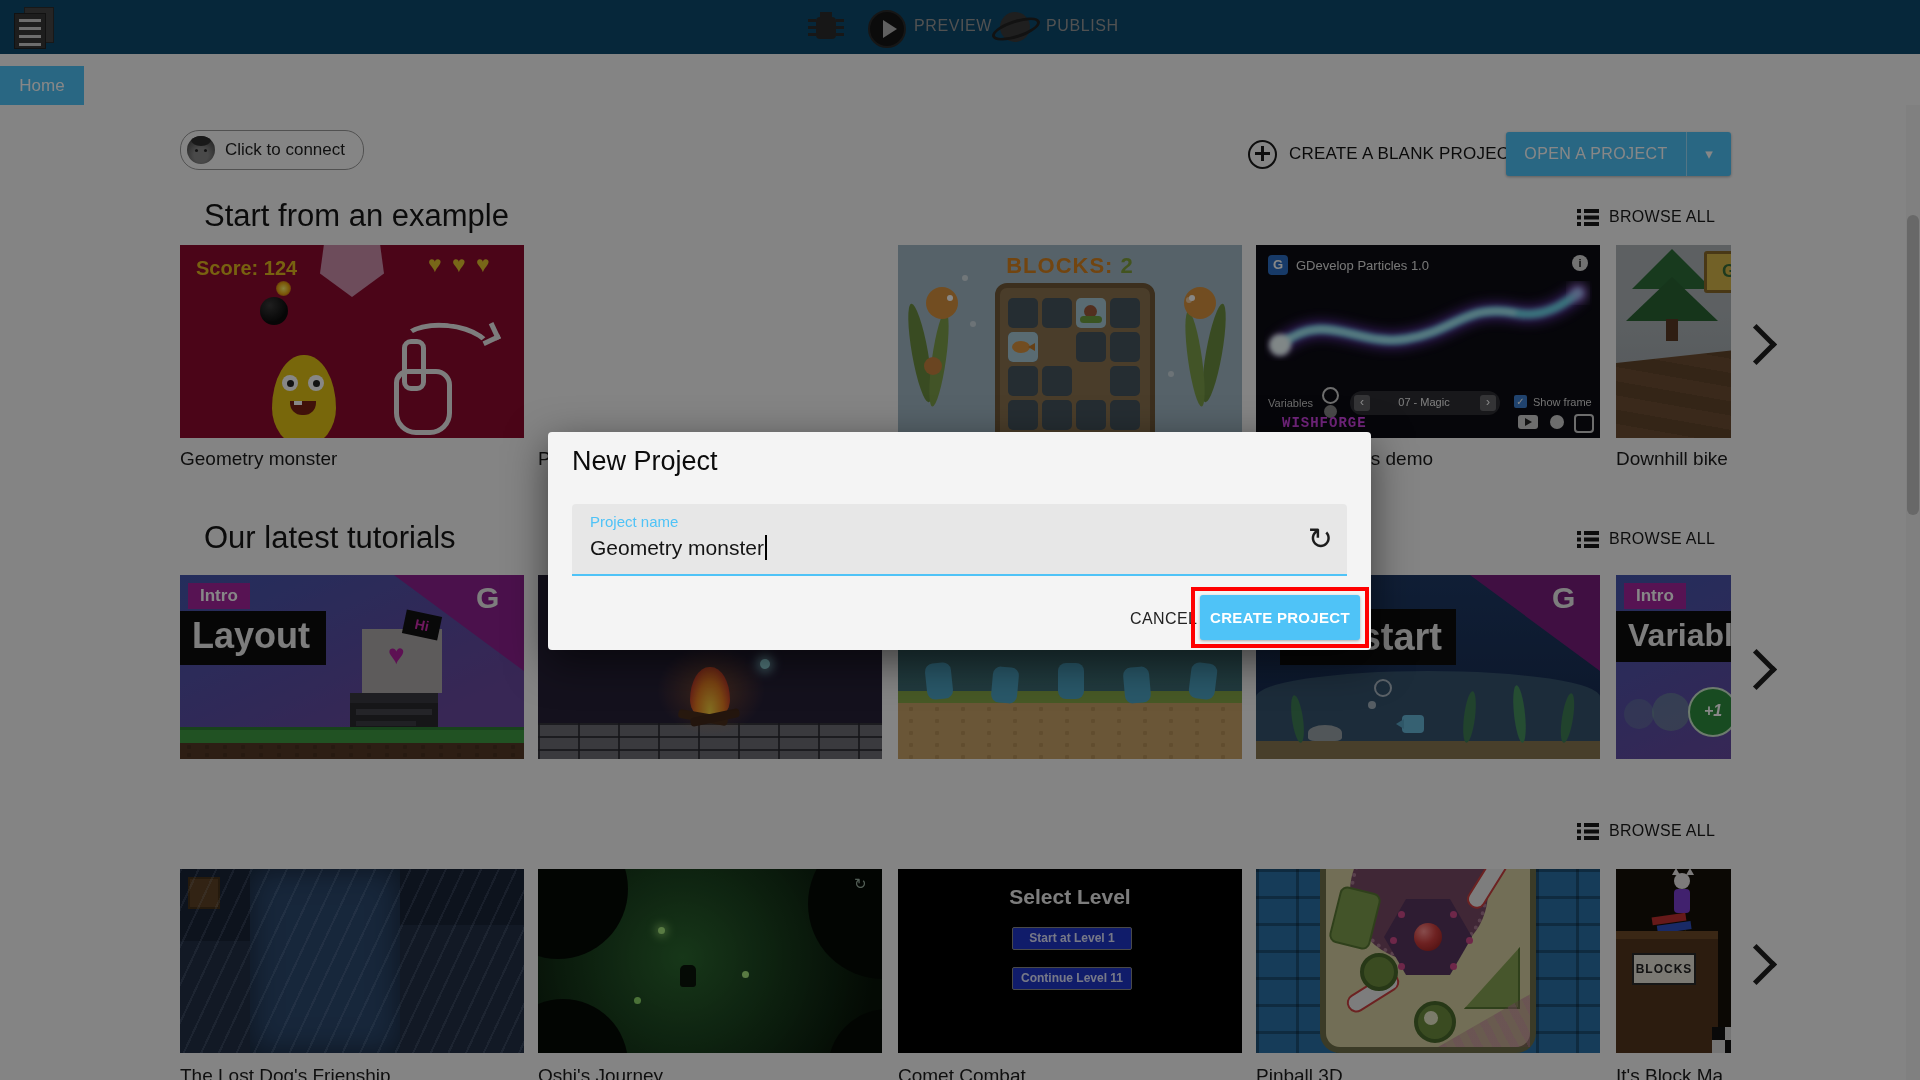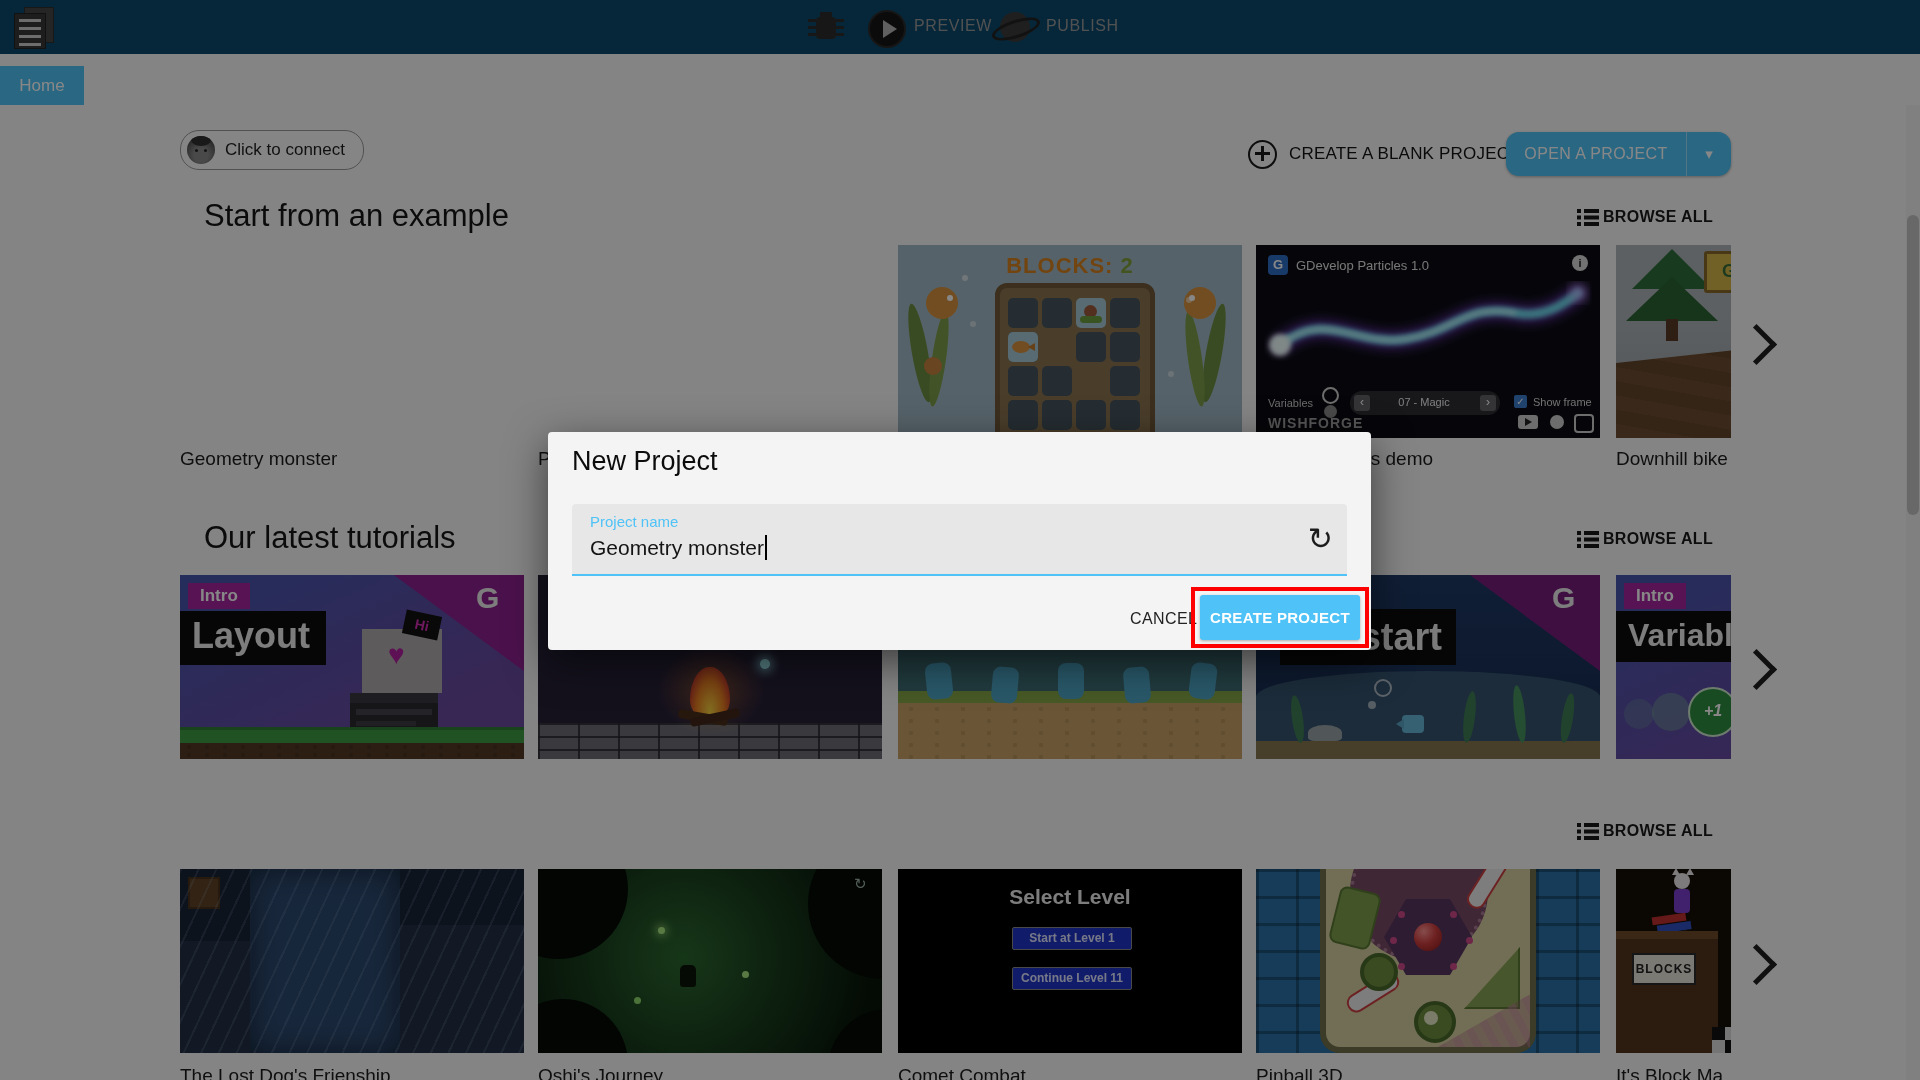--- a/index.html
+++ b/index.html
@@ -33,28 +33,28 @@
         display:flex;align-items:center;padding:0 18px 0 6px;gap:10px;cursor:pointer;background:#fcfcfc;}
   .avatar{width:28px;height:28px;border-radius:50%;background:radial-gradient(circle at 50% 68%,#8a8a8a 30%,#4d4d4d 75%);position:relative;overflow:hidden;}
   .avatar::before{content:"";position:absolute;left:4px;top:-2px;width:20px;height:12px;border-radius:50%;background:#303030;}
   .avatar::after{content:"";position:absolute;left:8px;top:13px;width:3px;height:3px;border-radius:50%;background:#222;box-shadow:9px 0 0 #222;}
   .pill-label{font-size:17px;color:#1f1f1f;}
   .blank-btn{position:absolute;left:1248px;top:137px;height:34px;display:flex;align-items:center;gap:12px;cursor:pointer;}
   .plus-circle{width:25px;height:25px;border:2.5px solid #1a1a1a;border-radius:50%;position:relative;}
   .plus-circle::before{content:"";position:absolute;left:5px;top:10.5px;width:15px;height:3px;background:#1a1a1a;}
   .plus-circle::after{content:"";position:absolute;left:11px;top:4.5px;width:3px;height:15px;background:#1a1a1a;}
   .blank-label{font-size:17px;color:#141414;letter-spacing:.2px;}
-  .open-btn{position:absolute;left:1506px;top:132px;width:225px;height:44px;background:#4FC3F7;border-radius:13px;
+  .open-btn{position:absolute;left:1506px;top:132px;width:225px;height:44px;background:#4FC3F7;border-radius:3px;
             display:flex;align-items:center;cursor:pointer;box-shadow:0 1px 3px rgba(0,0,0,.3);}
   .open-label{flex:1;text-align:center;color:#fff;font-size:16px;letter-spacing:.4px;}
   .open-sep{width:1px;height:44px;background:rgba(255,255,255,.45);}
   .open-caret{width:44px;text-align:center;color:#fff;font-size:15px;}
   
   .sec-title{position:absolute;left:180px;font-size:31px;font-weight:400;color:#161616;margin-left:24px;}
-  .browse{position:absolute;display:flex;align-items:center;gap:4px;cursor:pointer;font-weight:bold;}
+  .browse{position:absolute;display:flex;align-items:center;gap:10px;cursor:pointer;}
   .browse-label{font-size:16px;color:#1a1a1a;letter-spacing:.3px;}
   .list-ic{width:22px;height:17px;position:relative;}
   .list-ic i{position:absolute;left:0;top:0;width:4px;height:4px;background:#1a1a1a;box-shadow:0 6.5px 0 #1a1a1a,0 13px 0 #1a1a1a;}
   .list-ic b{position:absolute;left:7px;top:0;width:15px;height:4px;background:#1a1a1a;box-shadow:0 6.5px 0 #1a1a1a,0 13px 0 #1a1a1a;}
   .row{position:absolute;left:180px;width:1551px;overflow:hidden;}
   .thumb{position:absolute;top:0;width:344px;overflow:hidden;cursor:pointer;}
   .cap{position:absolute;font-size:19px;color:#1c1c1c;white-space:nowrap;}
   .chev{position:absolute;width:24px;height:24px;border-top:5px solid #1f1f1f;border-right:5px solid #1f1f1f;
         transform:rotate(45deg);cursor:pointer;}
   
@@ -122,20 +122,41 @@
   <div class="browse" style="left:1577px;top:208px;">
     <span class="list-ic">
         <i></i>
         <b></b>
       </span>
     <span class="browse-label">BROWSE ALL</span>
   </div>
 
   <div class="row" style="top:245px;height:230px;">
 
+    <div class="thumb" style="left:0;height:193px;background:#8e0a2e;">
+      <div class="abs" style="left:16px;top:12px;font-size:20px;font-weight:700;color:#e2b91f;">Score: 124</div>
+      <div class="abs" style="left:140px;top:0;width:64px;height:52px;background:#cf90ad;clip-path:polygon(6% 0,94% 0,100% 55%,50% 100%,0 55%);"></div>
+      <div class="abs" style="left:248px;top:6px;font-size:23px;color:#e2c22f;letter-spacing:2px;">♥ ♥ ♥</div>
+      <div class="abs circ" style="left:80px;top:52px;width:28px;height:28px;background:radial-gradient(circle at 35% 30%,#3a3a3a,#0c0c0c 65%);"></div>
+      <div class="abs circ" style="left:96px;top:36px;width:15px;height:15px;background:radial-gradient(#fff26b,#e8a50f 55%,rgba(232,165,15,0));"></div>
+      <div class="abs" style="left:92px;top:110px;width:64px;height:90px;background:#e3c316;border-radius:50% 50% 46% 46%/60% 60% 42% 42%;">
+        <span class="abs circ" style="left:10px;top:20px;width:16px;height:16px;background:#fff;"></span>
+        <span class="abs circ" style="left:36px;top:20px;width:16px;height:16px;background:#fff;"></span>
+        <span class="abs circ" style="left:15px;top:25px;width:7px;height:7px;background:#222;"></span>
+        <span class="abs circ" style="left:41px;top:25px;width:7px;height:7px;background:#222;"></span>
+        <span class="abs" style="left:18px;top:46px;width:26px;height:14px;background:#7a2014;border-radius:0 0 12px 12px;"></span>
+        <span class="abs" style="left:22px;top:46px;width:8px;height:4px;background:#fff;"></span>
+      </div>
+      <div class="abs" style="left:200px;top:78px;width:130px;height:110px;">
+        <span class="abs" style="left:18px;top:0;width:86px;height:42px;border:5px solid #ececec;border-color:#ececec transparent transparent transparent;border-radius:50%;transform:rotate(6deg);"></span>
+        <span class="abs" style="left:100px;top:2px;width:13px;height:13px;border-top:5px solid #ececec;border-right:5px solid #ececec;transform:rotate(65deg);"></span>
+        <span class="abs" style="left:22px;top:16px;width:14px;height:42px;border:5px solid #ececec;border-radius:9px;"></span>
+        <span class="abs" style="left:14px;top:46px;width:48px;height:56px;border:5px solid #ececec;border-radius:14px 16px 22px 22px;"></span>
+      </div>
+    </div>
 
 
     <div class="thumb" style="left:718px;height:193px;background:#a3bac6;">
       <div class="abs" style="left:0;top:8px;width:344px;text-align:center;font-size:22px;font-weight:800;letter-spacing:1px;">
         <span style="color:#d8821f;">BLOCKS:</span>
         <span style="color:#7f9f3c;">2</span>
       </div>
       <div class="abs" style="left:97px;top:38px;width:150px;height:155px;background:#8d7450;border:5px solid #72593a;border-radius:12px;">
         <div class="abs" style="left:8px;top:10px;width:30px;height:30px;background:#46565f;border-radius:5px;box-shadow:34px 0 0 #46565f,102px 0 0 #46565f,0 34px 0 #46565f,68px 34px 0 #46565f,102px 34px 0 #46565f,0 68px 0 #46565f,34px 68px 0 #46565f,102px 68px 0 #46565f,0 102px 0 #46565f,34px 102px 0 #46565f,68px 102px 0 #46565f,102px 102px 0 #46565f;"></div>
         <div class="abs" style="left:76px;top:10px;width:30px;height:30px;background:#a8cbd8;border-radius:5px;">
@@ -183,21 +204,21 @@
       <div class="abs" style="left:12px;top:152px;font-size:11px;color:#c8c8c8;">Variables</div>
       <div class="abs circ" style="left:66px;top:142px;width:13px;height:13px;border:2px solid #cfcfcf;"></div>
       <div class="abs circ" style="left:68px;top:160px;width:13px;height:13px;background:#8a8a8a;"></div>
       <div class="abs" style="left:94px;top:146px;width:150px;height:24px;background:rgba(255,255,255,.14);border-radius:12px;">
         <span class="abs" style="left:4px;top:4px;width:16px;height:16px;background:rgba(255,255,255,.25);border-radius:3px;color:#fff;text-align:center;line-height:15px;font-size:12px;">‹</span>
         <span class="abs" style="left:26px;top:5px;width:96px;text-align:center;font-size:11px;color:#eee;">07 - Magic</span>
         <span class="abs" style="right:4px;top:4px;width:16px;height:16px;background:rgba(255,255,255,.25);border-radius:3px;color:#fff;text-align:center;line-height:15px;font-size:12px;">›</span>
       </div>
       <div class="abs" style="left:258px;top:150px;width:13px;height:13px;background:#3d7fd0;border-radius:2px;color:#fff;font-size:10px;text-align:center;line-height:13px;">✓</div>
       <div class="abs" style="left:277px;top:151px;font-size:11px;color:#d8d8d8;">Show frame</div>
-      <div class="abs" style="left:12px;top:170px;font-size:14px;font-weight:700;color:#a3a3a3;letter-spacing:1px;font-family:Liberation Sans, sans-serif;">WISHFORGE</div>
+      <div class="abs" style="left:26px;top:170px;font-size:14px;font-weight:700;color:#d946ef;letter-spacing:1px;font-family:Liberation Mono, monospace;">WISHFORGE</div>
       <div class="abs" style="left:262px;top:170px;width:20px;height:14px;background:#cfcfcf;border-radius:3px;">
         <span class="abs" style="left:7px;top:3px;border-left:7px solid #222;border-top:4px solid transparent;border-bottom:4px solid transparent;"></span>
       </div>
       <div class="abs circ" style="left:294px;top:170px;width:14px;height:14px;background:#cfcfcf;"></div>
       <div class="abs" style="left:318px;top:169px;width:16px;height:15px;border:2px solid #cfcfcf;border-radius:4px;"></div>
     </div>
 
     <div class="thumb" style="left:1436px;height:193px;background:#b0b6ba;">
       <div class="abs" style="left:0;top:0;width:344px;height:193px;background:linear-gradient(#b0b6ba 34%,#9aa2a6);"></div>
       <div class="abs" style="left:0;top:68px;width:344px;height:125px;background:repeating-linear-gradient(10deg,#6f4f33 0 14px,#63462c 14px 28px);clip-path:polygon(0 40%,100% 10%,100% 100%,0 100%);"></div>

